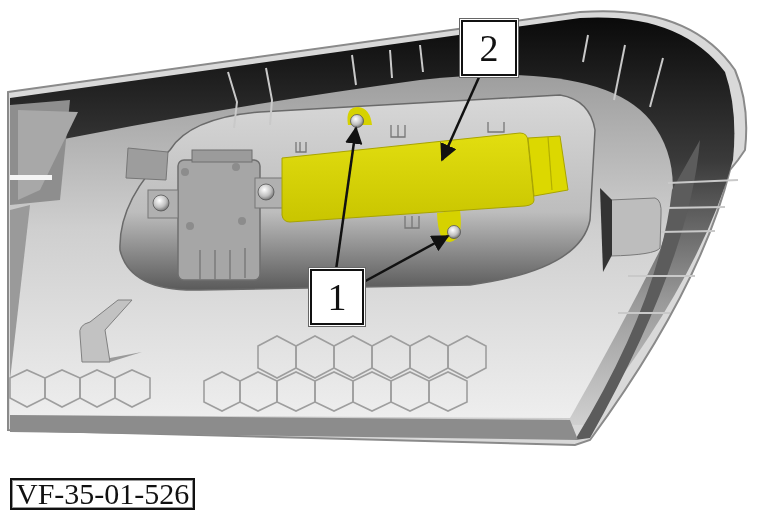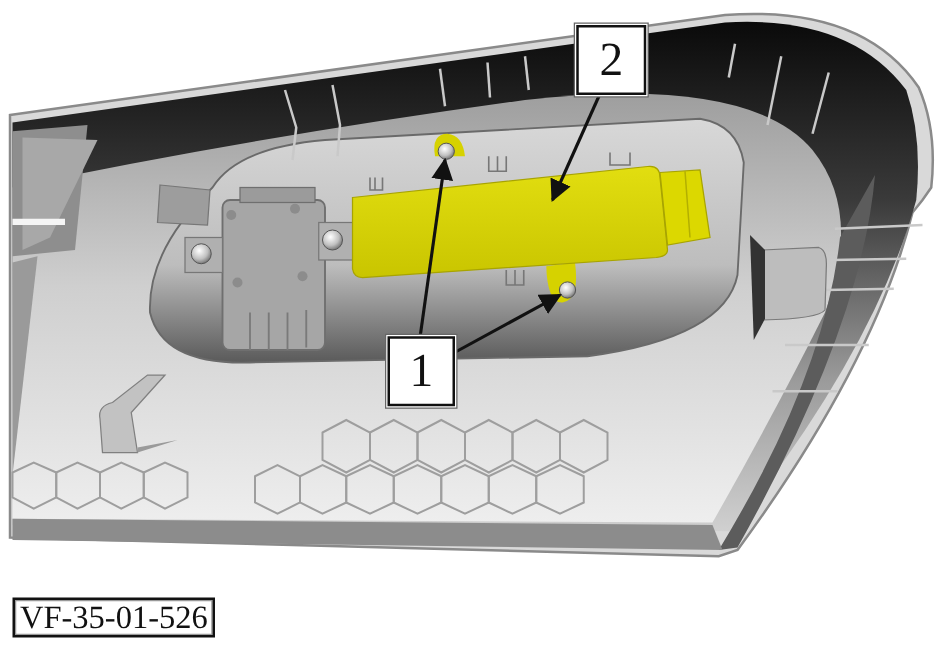--- a/index.html
+++ b/index.html
@@ -10,21 +10,21 @@
     position: absolute; background: #ffffff; border: 2px solid #111111;
     box-shadow: 0 0 0 1px #ffffff, 0 0 0 2px #666;
     display: flex; align-items: center; justify-content: center;
     font-family: "Liberation Serif", serif; font-size: 38px; color: #111; line-height: 1;
   }
   #callout-2 { left: 461px; top: 20px; width: 52px; height: 52px; }
   #callout-1 { left: 310px; top: 269px; width: 50px; height: 52px; }
   #figure-id {
     position: absolute; left: 10px; top: 478px; height: 28px;
     border: 2px solid #111; box-shadow: inset 0 0 0 1px #999;
-    padding: 0 4px; font-family: "Liberation Serif", serif; font-size: 26px;
+    padding: 0 4px; font-family: "Liberation Serif", serif; font-size: 30px;
     line-height: 28px; color: #111; background: #fff; letter-spacing: 0px;
   }
 </style>
 </head>
 <body>
 
 <div id="figure">
   <svg width="761" height="519" viewBox="0 0 761 519">
     <defs>
       <linearGradient id="rimGrad" x1="0" y1="0" x2="0" y2="1">

